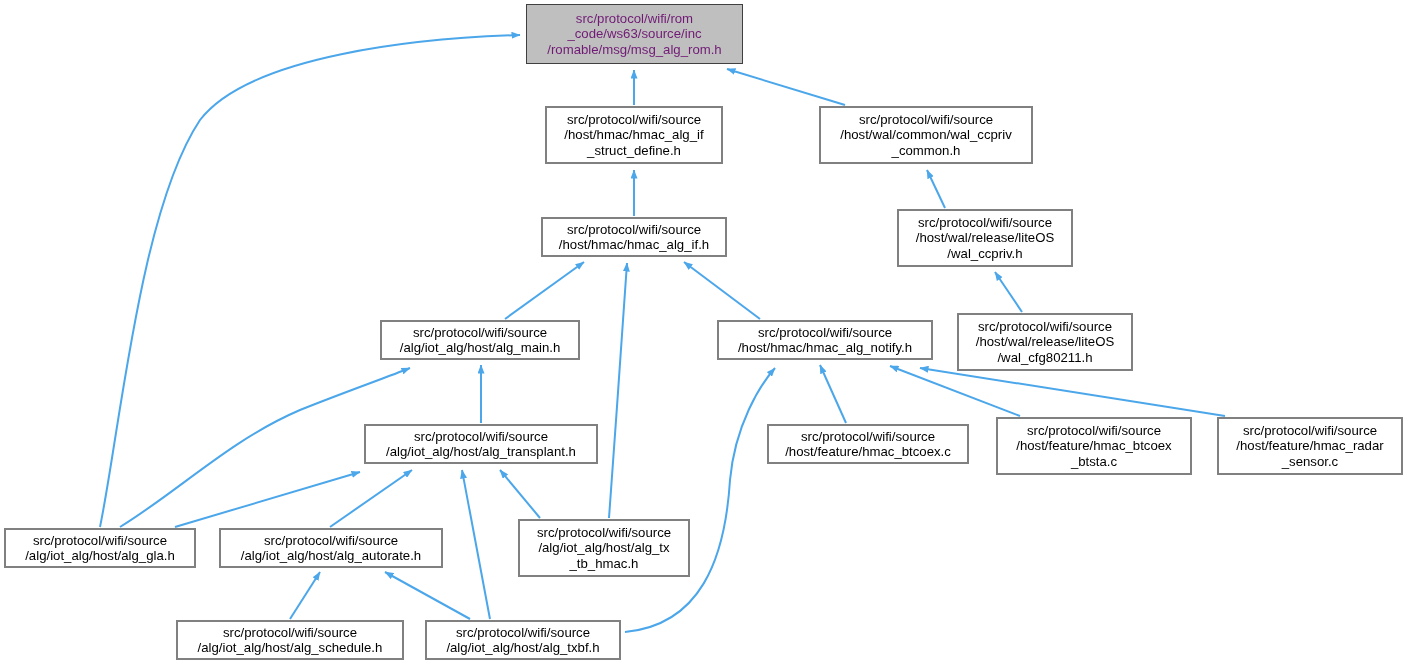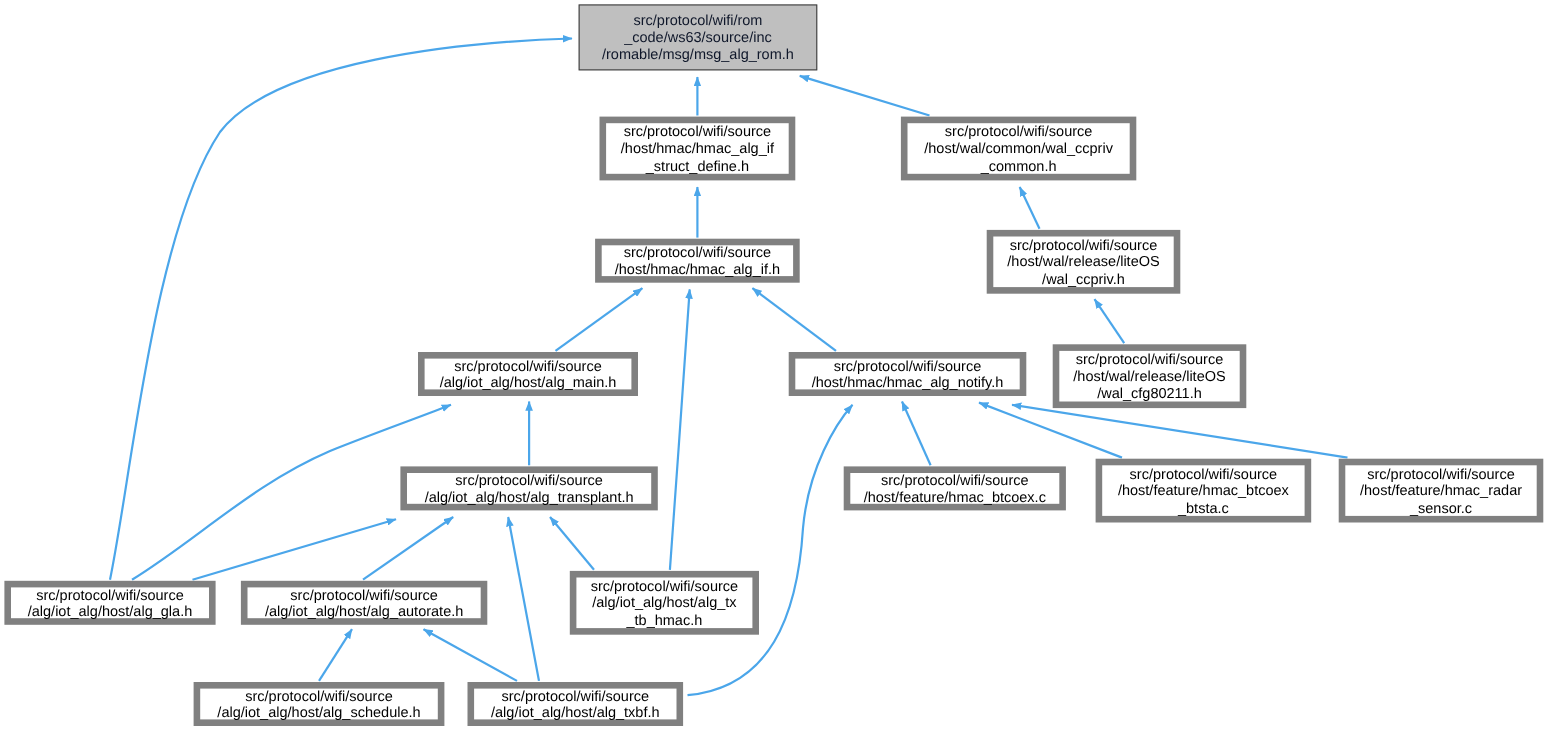--- a/index.html
+++ b/index.html
@@ -20,21 +20,21 @@
     position: absolute;
     left: 0;
     top: 0;
     width: 1409px;
     height: 667px;
     pointer-events: none;
   }
   .node {
     position: absolute;
     box-sizing: border-box;
-    border: 6px solid #d946ef;
+    border: 2px solid #d946ef;
     background: #ffffff;
     color: #000000;
     display: flex;
     align-items: center;
     justify-content: center;
     text-align: center;
     font-size: 13.2px;
     line-height: 15.4px;
     letter-spacing: 0px;
     white-space: pre-line;
@@ -78,21 +78,21 @@
         <path d="M 625,632 C 700,625 725,560 730,480 C 735,425 760,385 775,368" fill="none" stroke="#4ba6ea" stroke-width="2" marker-end="url(#arrowhead)"></path>
         <path d="M 175,527 L 360,472" fill="none" stroke="#4ba6ea" stroke-width="2" marker-end="url(#arrowhead)"></path>
         <path d="M 330,527 L 412,470" fill="none" stroke="#4ba6ea" stroke-width="2" marker-end="url(#arrowhead)"></path>
         <path d="M 490,619 L 462,470" fill="none" stroke="#4ba6ea" stroke-width="2" marker-end="url(#arrowhead)"></path>
         <path d="M 540,518 L 500,470" fill="none" stroke="#4ba6ea" stroke-width="2" marker-end="url(#arrowhead)"></path>
         <path d="M 290,619 L 320,572" fill="none" stroke="#4ba6ea" stroke-width="2" marker-end="url(#arrowhead)"></path>
         <path d="M 470,619 L 385,572" fill="none" stroke="#4ba6ea" stroke-width="2" marker-end="url(#arrowhead)"></path>
       </g>
   </svg>
   <div id="nodes-layer">
-      <div class="node root" style="left: 526px; top: 4px; width: 217px; height: 60px; background: rgb(191, 191, 191); border-color: rgb(64, 64, 64); color: #0f172a;"><span class="node-label">src/protocol/wifi/rom
+      <div class="node root" style="left: 526px; top: 4px; width: 217px; height: 60px; background: rgb(191, 191, 191); border-color: rgb(64, 64, 64); color: #701a75;"><span class="node-label">src/protocol/wifi/rom
 _code/ws63/source/inc
 /romable/msg/msg_alg_rom.h</span></div>
       <div class="node" style="left: 545px; top: 106px; width: 178px; height: 58px; background: rgb(255, 255, 255); border-color: rgb(128, 128, 128); color: rgb(0, 0, 0);"><span class="node-label">src/protocol/wifi/source
 /host/hmac/hmac_alg_if
 _struct_define.h</span></div>
       <div class="node" style="left: 819px; top: 106px; width: 214px; height: 58px; background: rgb(255, 255, 255); border-color: rgb(128, 128, 128); color: rgb(0, 0, 0);"><span class="node-label">src/protocol/wifi/source
 /host/wal/common/wal_ccpriv
 _common.h</span></div>
       <div class="node" style="left: 541px; top: 217px; width: 186px; height: 40px; background: rgb(255, 255, 255); border-color: rgb(128, 128, 128); color: rgb(0, 0, 0);"><span class="node-label">src/protocol/wifi/source
 /host/hmac/hmac_alg_if.h</span></div>

